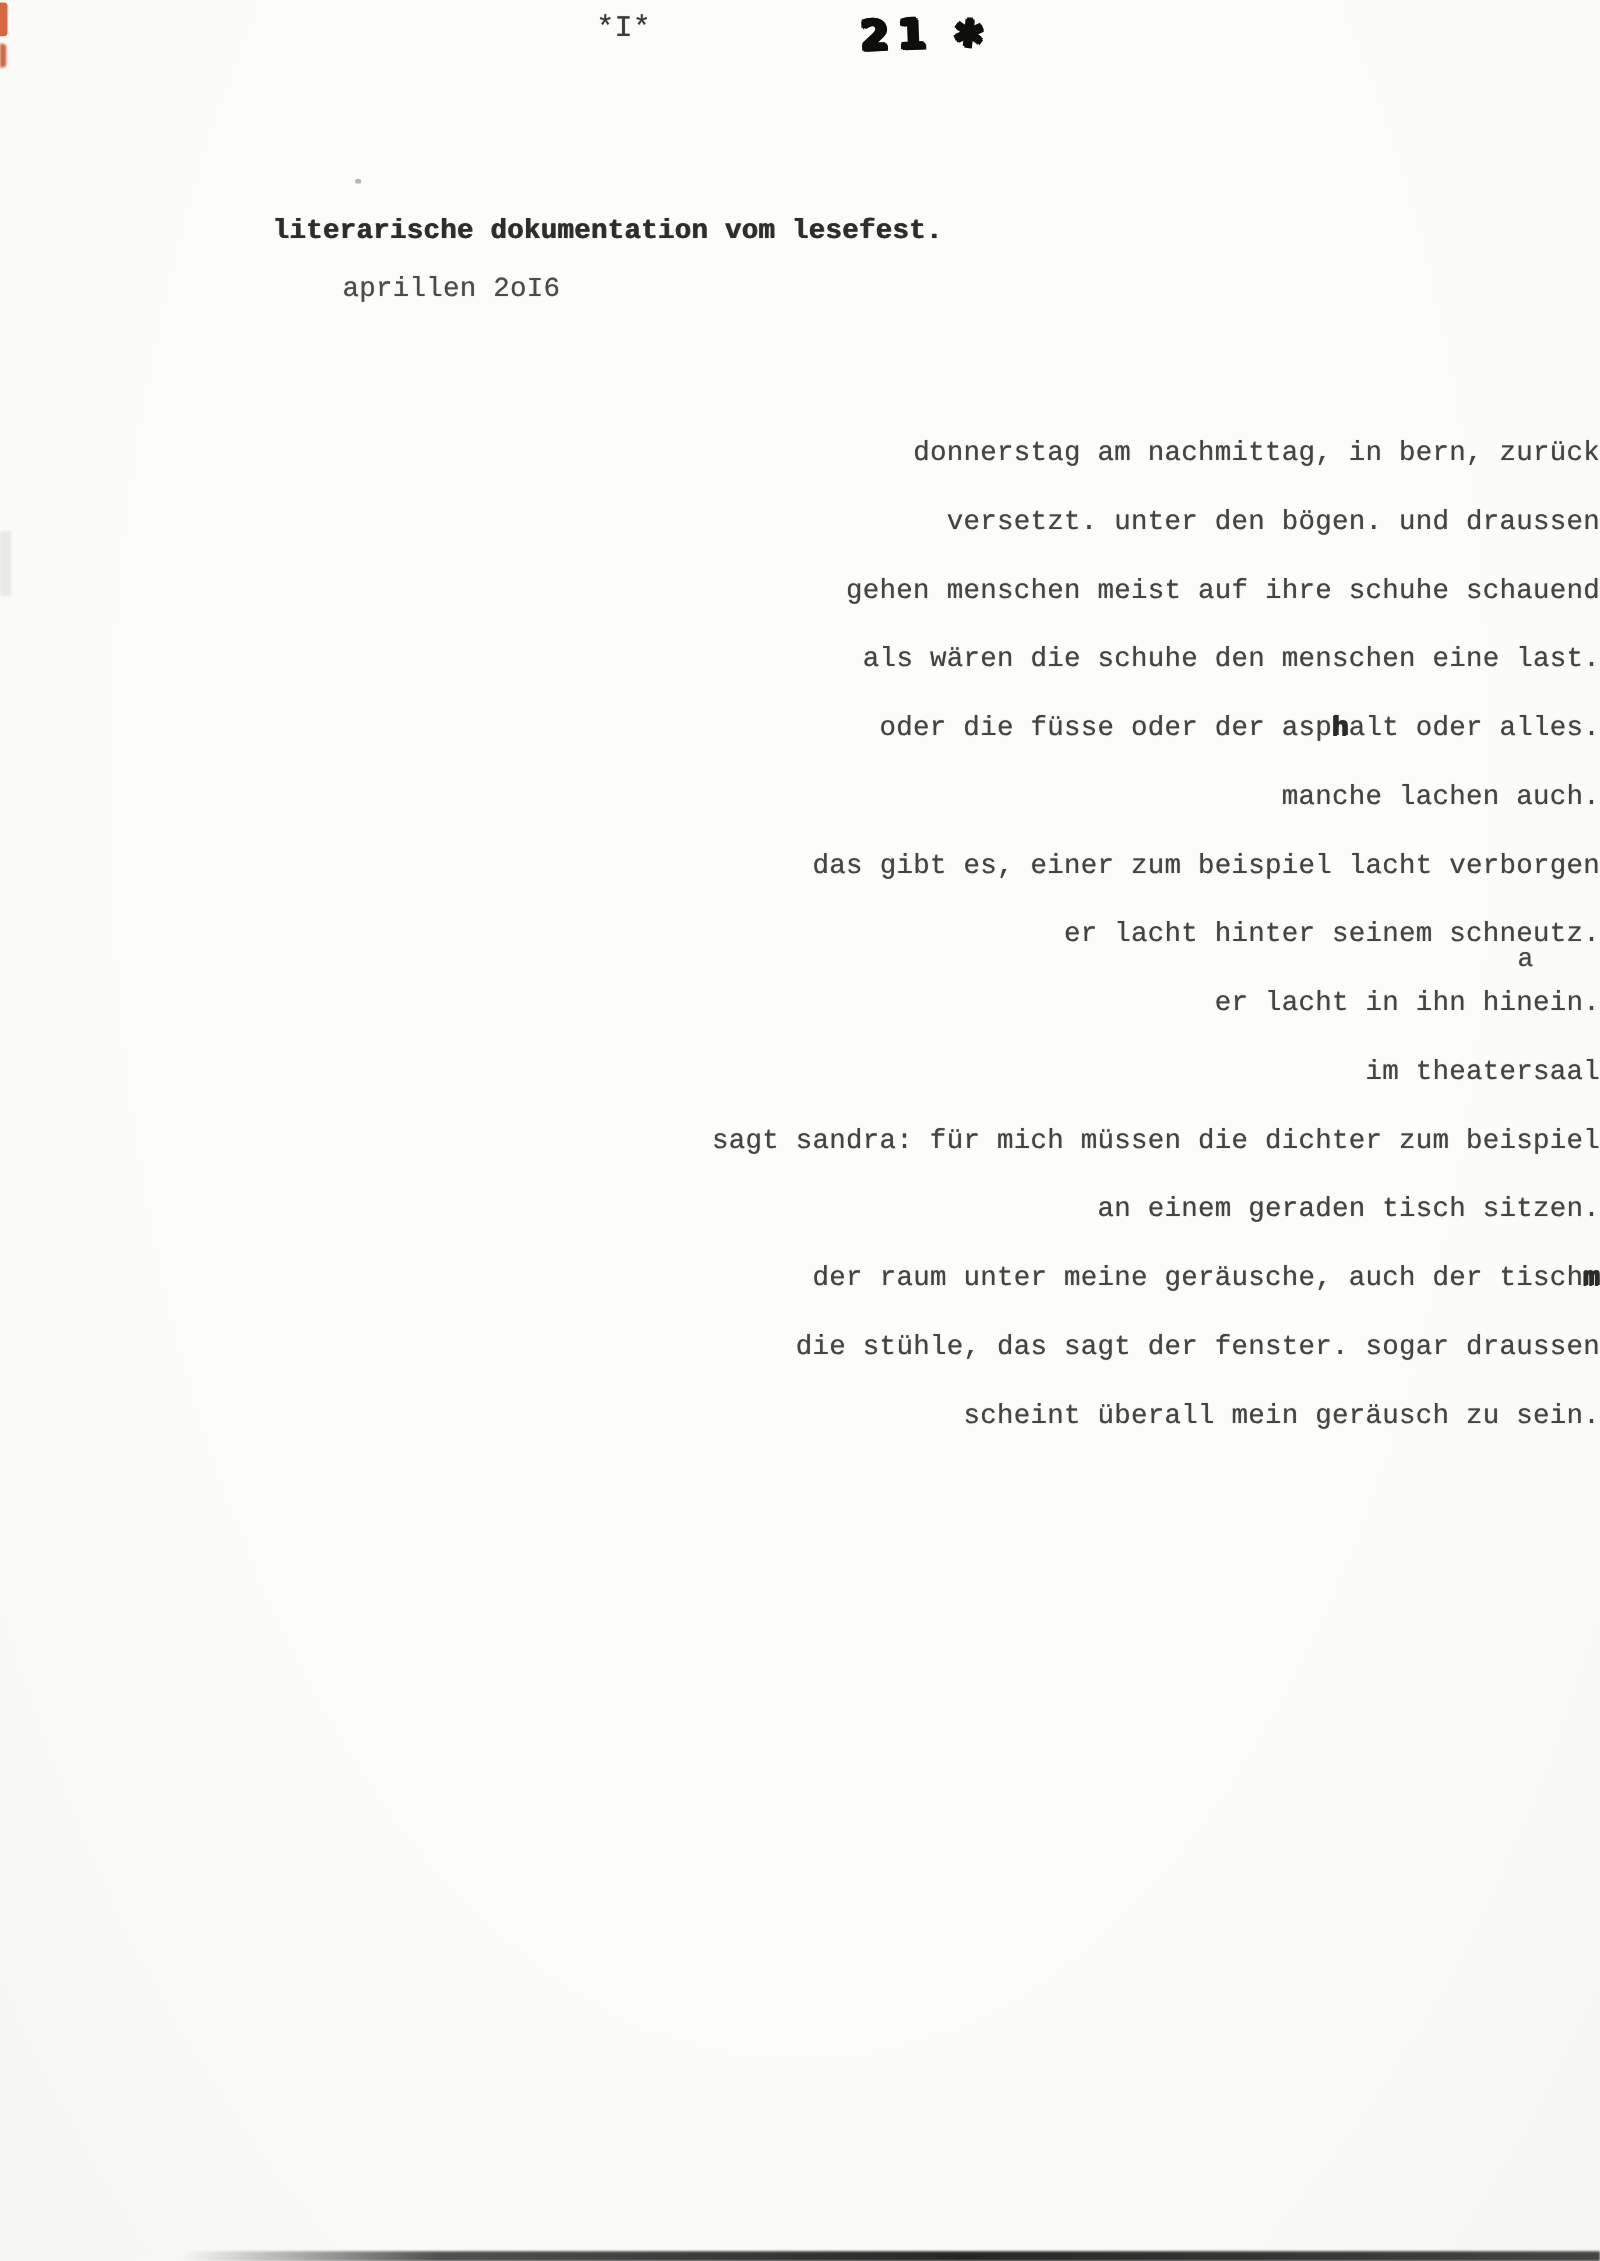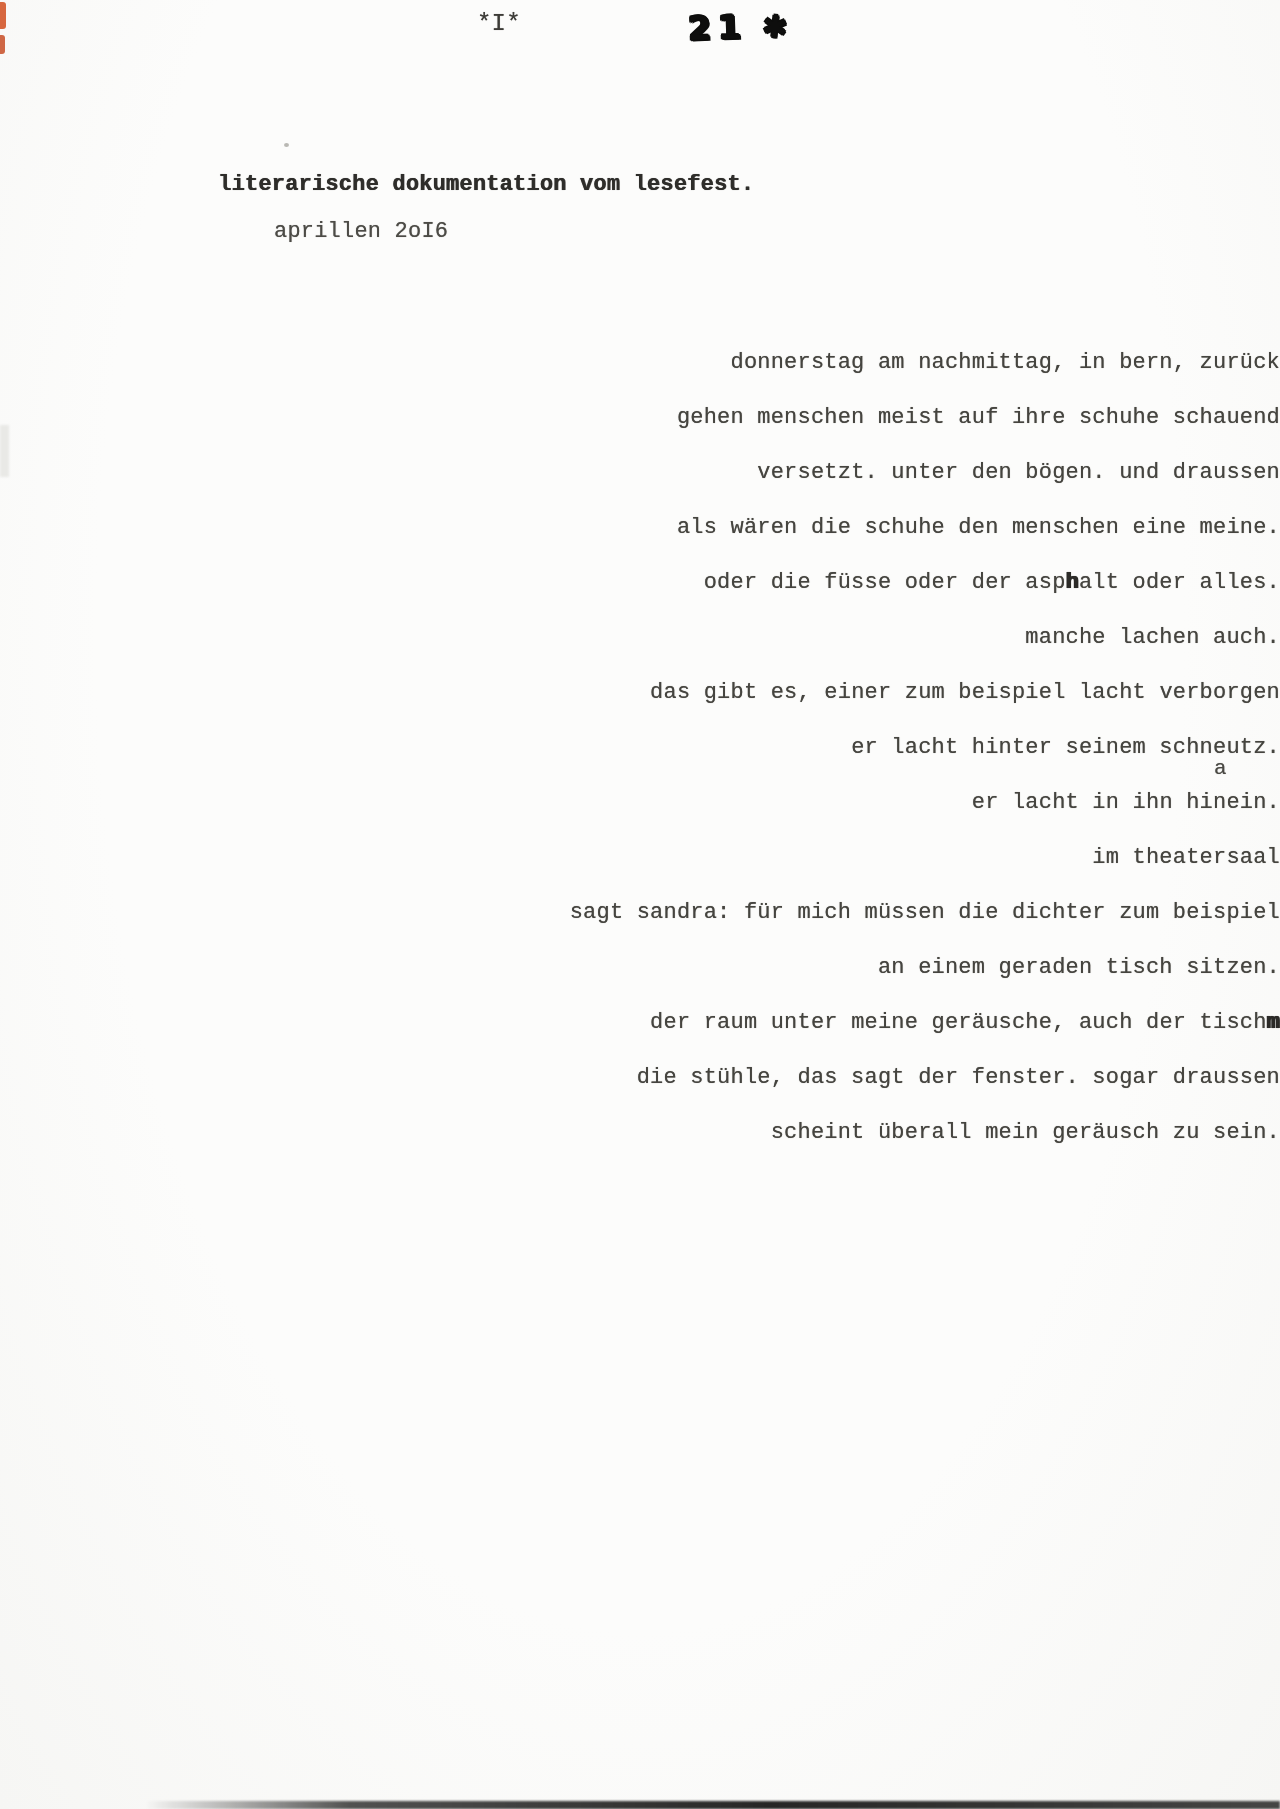--- a/index.html
+++ b/index.html
@@ -139,30 +139,30 @@
   <div class="tw doc-title">literarische dokumentation vom lesefest.</div>
 
   <div class="tw doc-date">aprillen 2oI6</div>
 
   <div class="poem">
 
     <div class="tw line" style="padding-left:228px">
       <span>donnerstag am nachmittag, in bern, zurück</span>
     </div>
 
+    <div class="tw line" style="padding-left:228px">
+      <span>versetzt. unter den bögen. und draussen</span>
+    </div>
+
     <div class="tw line" style="padding-left:233px">
       <span>gehen menschen meist auf ihre schuhe schauend</span>
     </div>
 
-    <div class="tw line" style="padding-left:228px">
-      <span>versetzt. unter den bögen. und draussen</span>
-    </div>
-
     <div class="tw line" style="padding-left:213px">
-      <span>als wären die schuhe den menschen eine meine.</span>
+      <span>als wären die schuhe den menschen eine last.</span>
     </div>
 
     <div class="tw line" style="padding-left:230px">
       <span>oder die füsse oder der asp</span><span class="overstrike">h</span><span>alt oder alles.</span>
     </div>
 
     <div class="tw line" style="padding-left:228px">
       <span>manche lachen auch.</span>
     </div>
 

